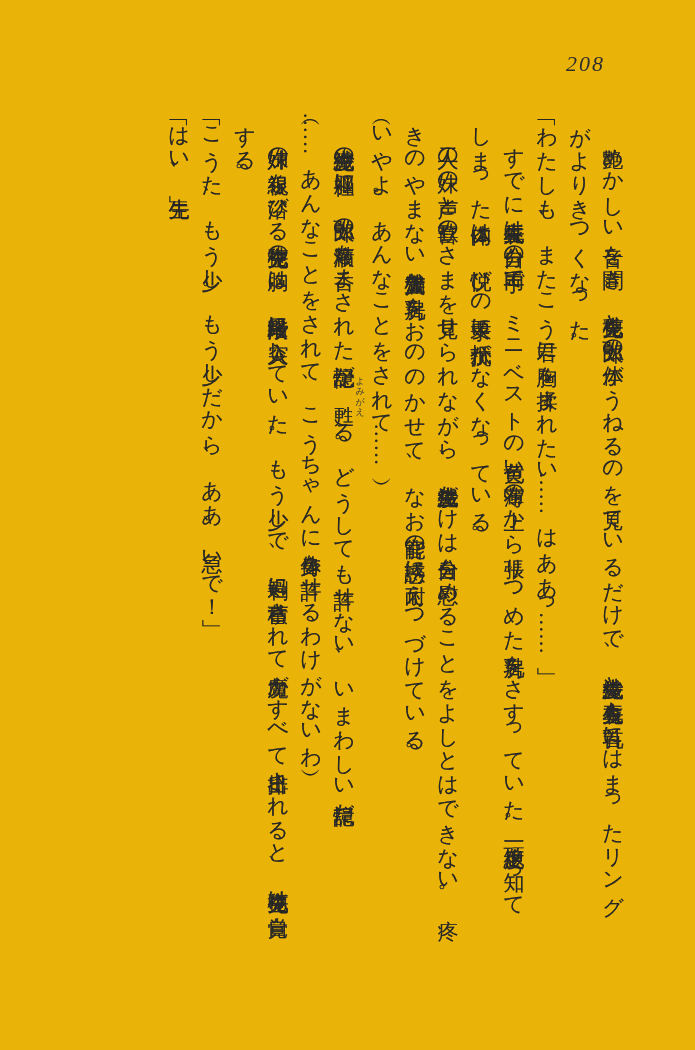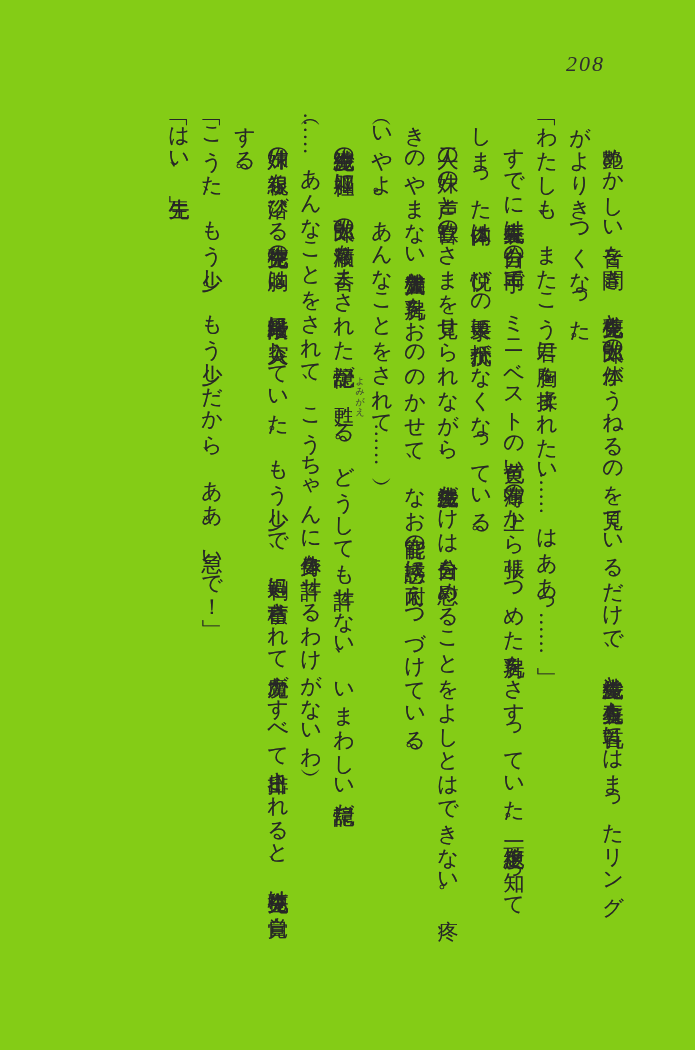--- a/index.html
+++ b/index.html
@@ -4,21 +4,21 @@
 <style>
   html, body {
     margin: 0;
     padding: 0;
     background: #fbfaf8;
   }
   .page {
     position: relative;
     width: 695px;
     height: 1050px;
-    background: #84cc16;
+    background: #eab308;
     overflow: hidden;
     font-family: "Liberation Serif", "DejaVu Serif", serif;
   }
   .page-number {
     position: absolute;
     top: 51px;
     left: 566px;
     font-size: 22px;
     font-style: italic;
     letter-spacing: 2px;

